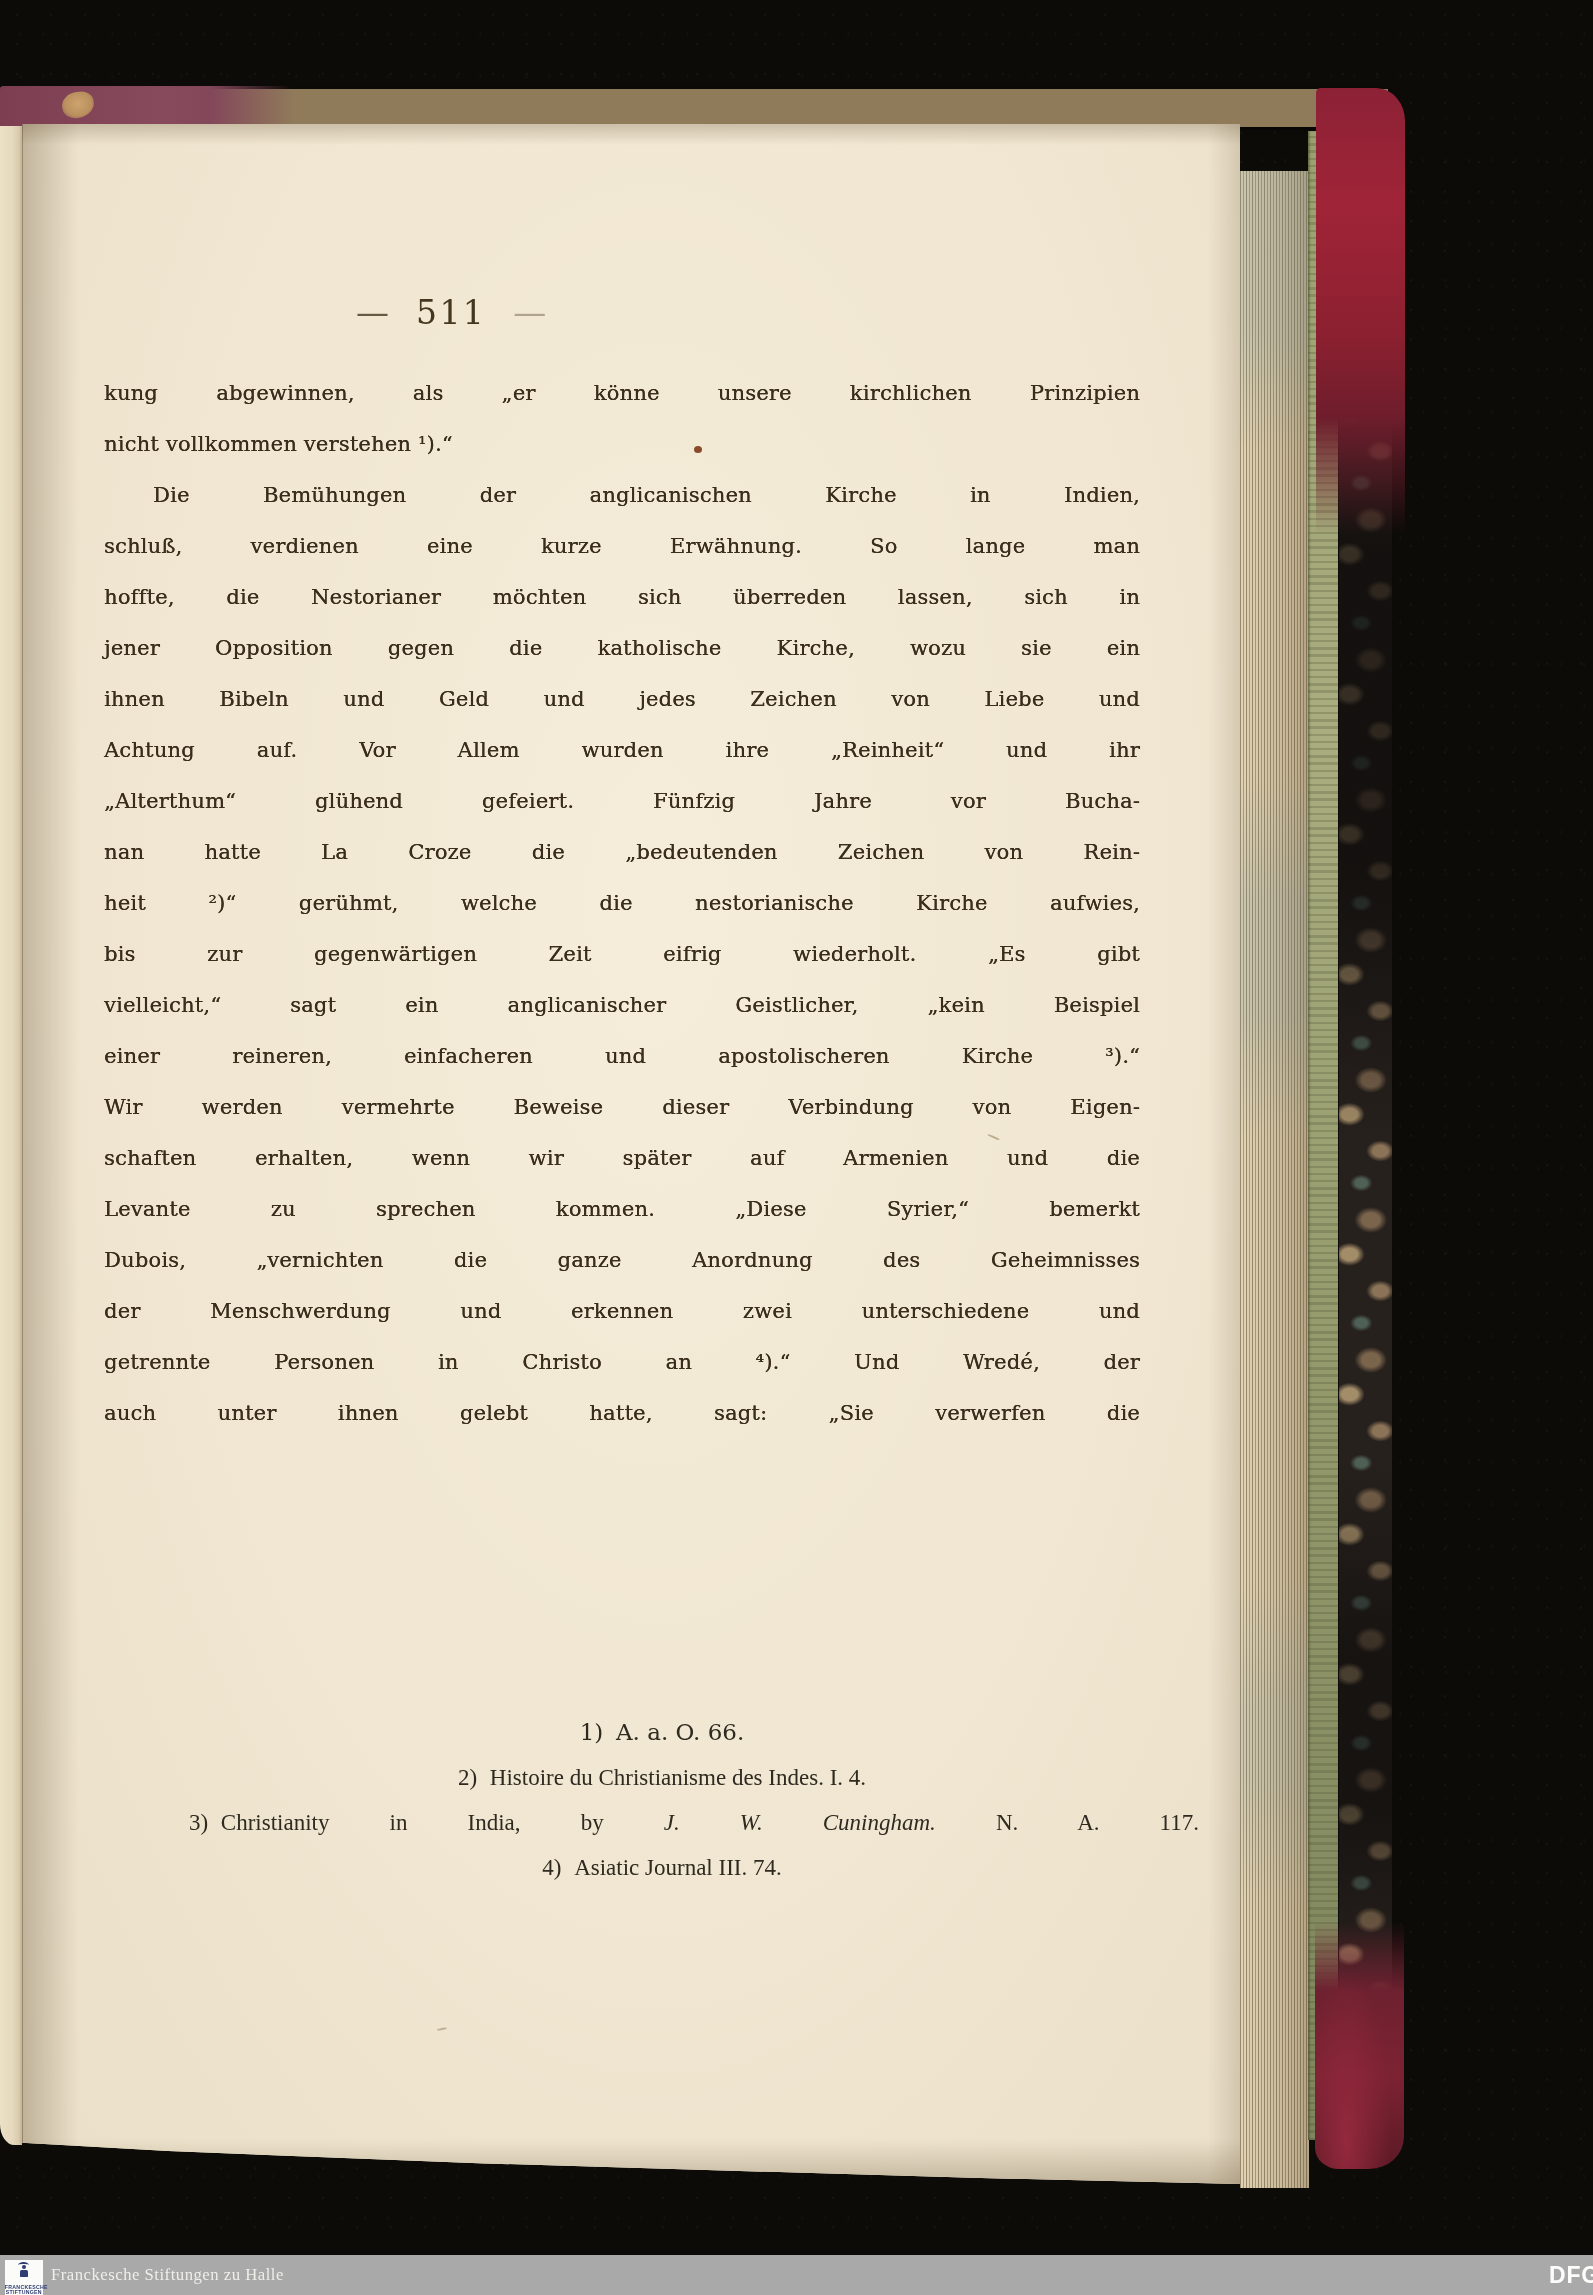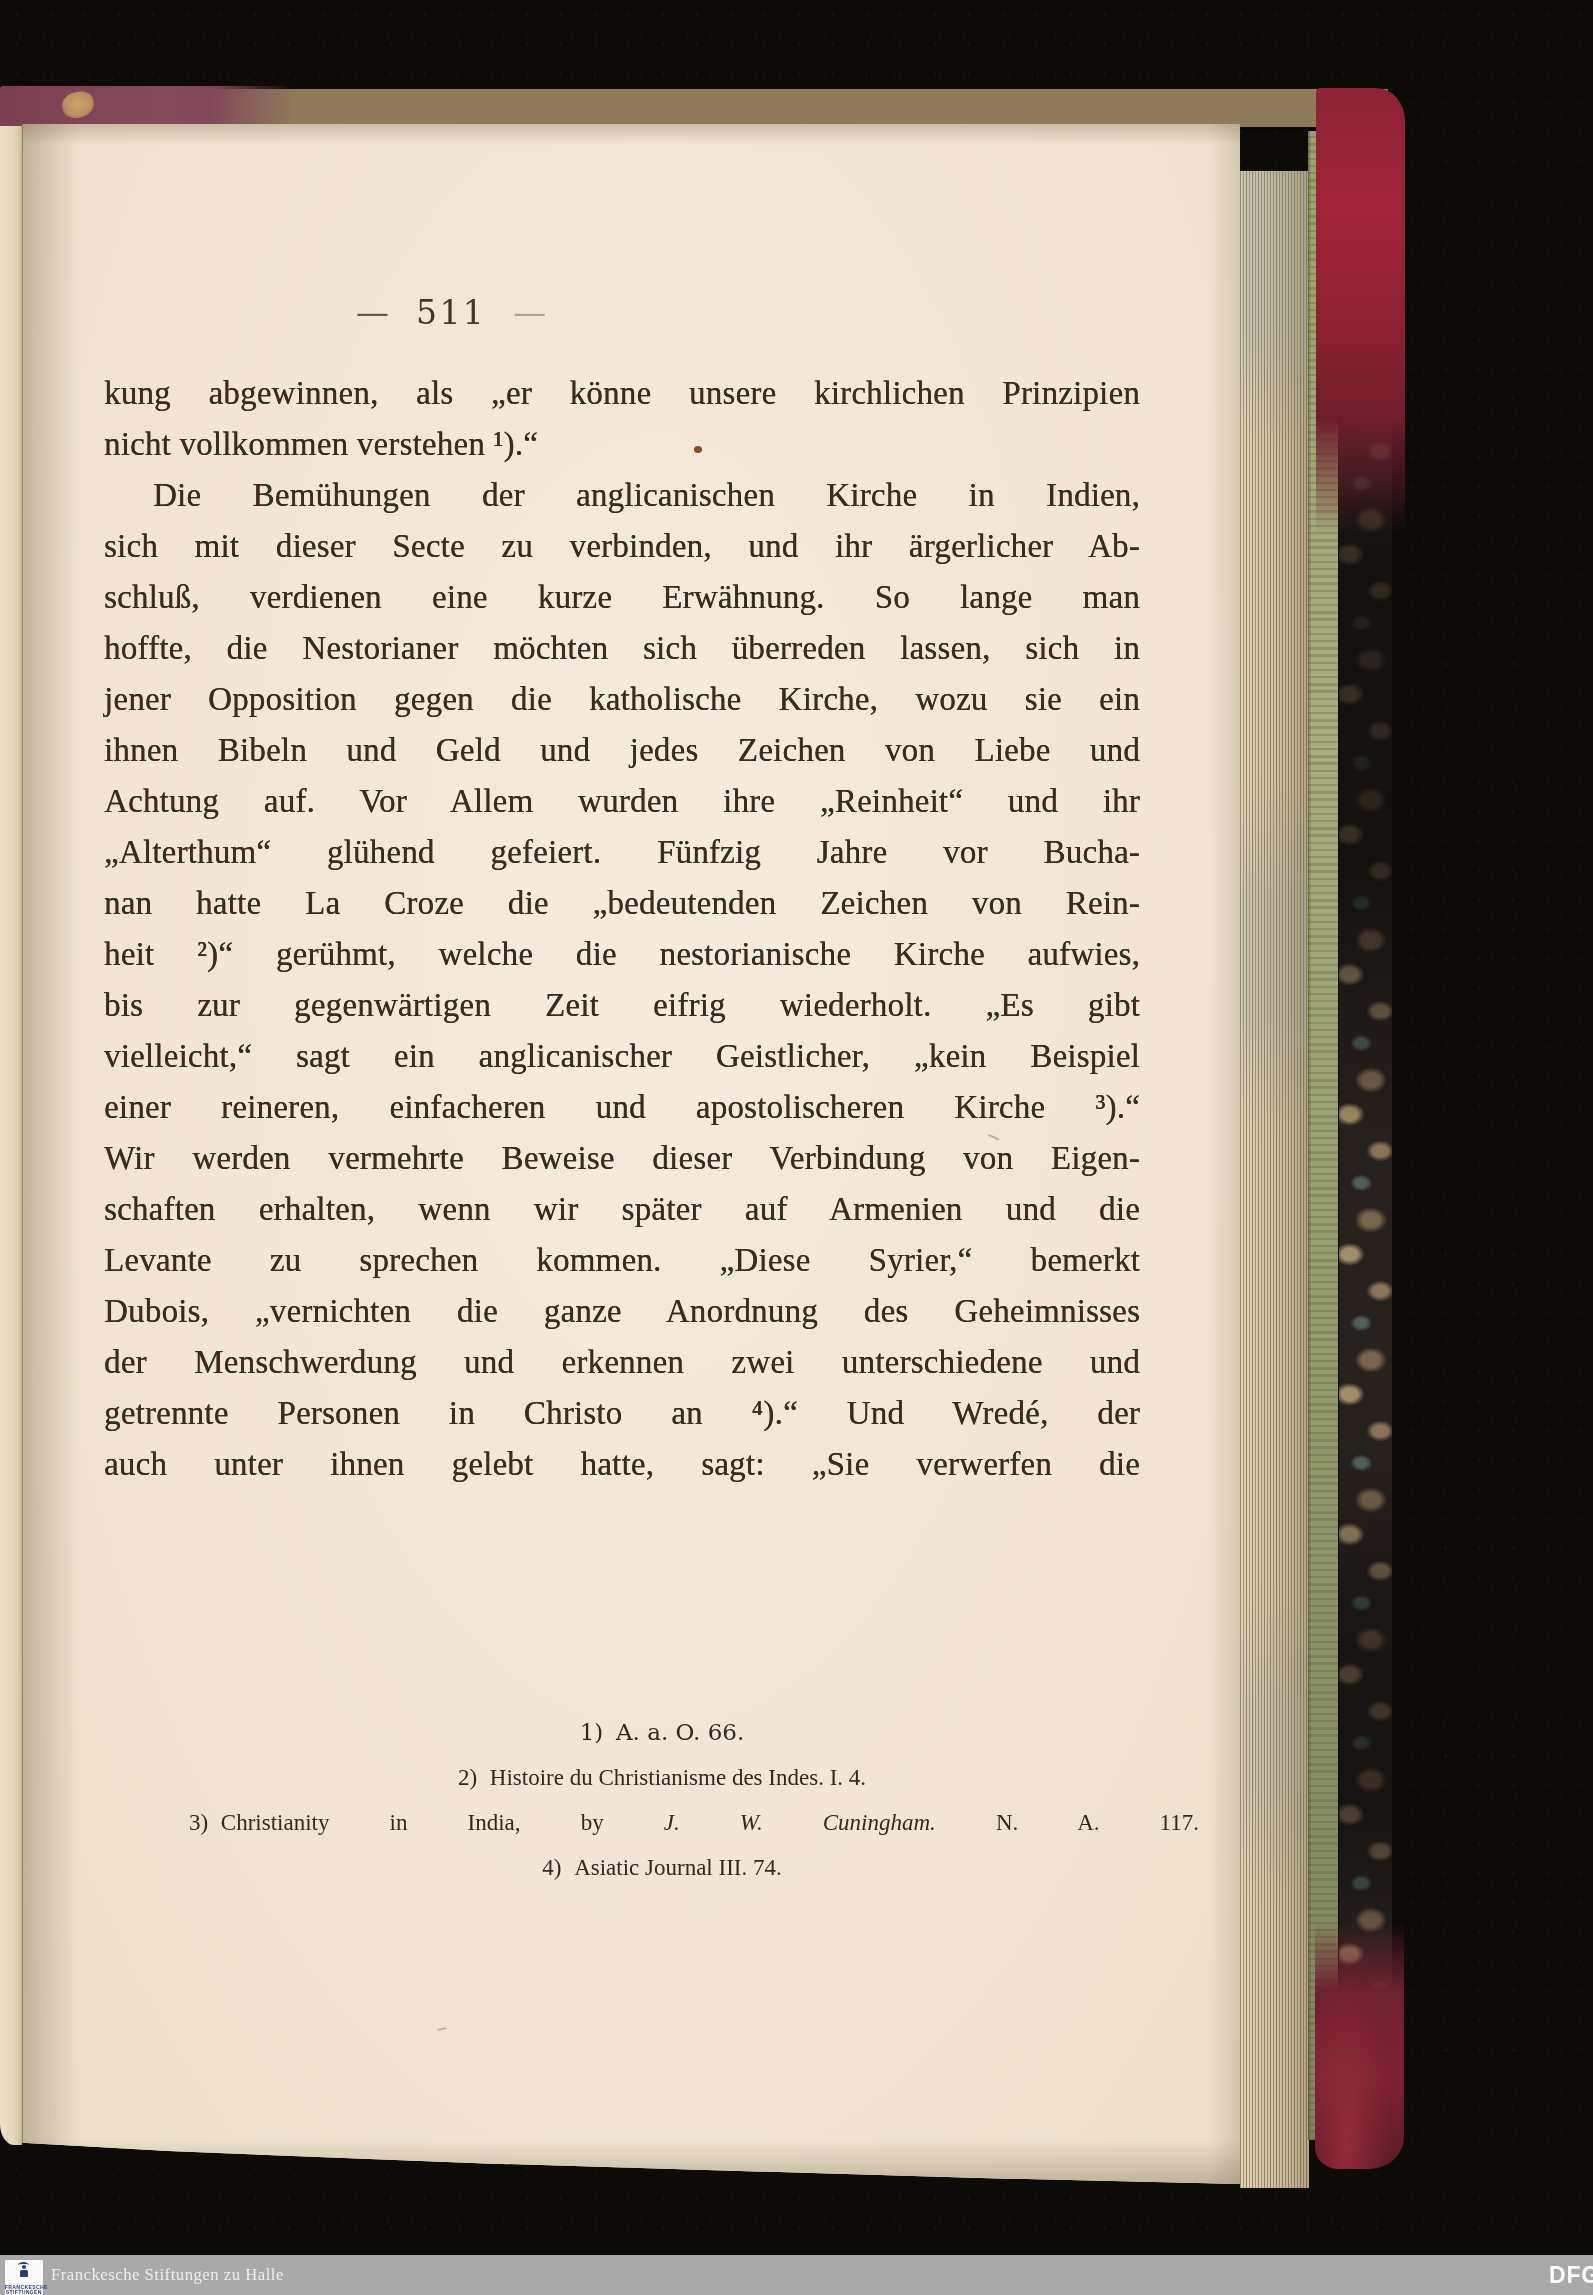--- a/index.html
+++ b/index.html
@@ -99,24 +99,23 @@
   .pagenum-row{
     left:333px;top:169px;display:flex;align-items:center;gap:27px;
     font-size:33px;color:#45371f;
   }
   .pagenum-row .dash{opacity:.8;}
   .pagenum-row .dash.faint{opacity:.38;}
   .pagenum-row .num{letter-spacing:2.4px;}
 
   .text-block{
     left:81px;top:244px;width:1036px;
-    color:#3a2d1c;font-size:33px;line-height:51px;
+    color:#3a2d1c;font-size:21px;line-height:51px;
     text-shadow:0.2px 0 0 currentColor;
     letter-spacing:0.2px;
-    font-family:Liberation Serif, serif;
   }
   .ln{
     width:100%;text-align:justify;text-align-last:justify;
     white-space:normal;
   }
   .ln.end{text-align-last:left;}
   .ln.first{text-indent:49px;}
 
   .footnote-block{
     left:134px;top:1586px;width:1010px;
@@ -193,21 +192,20 @@
   <div class="abs pagenum-row">
     <span class="dash">—</span>
     <span class="num">511</span>
     <span class="dash faint">—</span>
   </div>
 
   <div class="abs text-block">
     <div class="ln">kung abgewinnen, als „er könne unsere kirchlichen Prinzipien</div>
     <div class="ln end">nicht vollkommen verstehen ¹).“</div>
     <div class="ln first">Die Bemühungen der anglicanischen Kirche in Indien,</div>
-    <div class="ln">sich mit dieser Secte zu verbinden, und ihr ärgerlicher Ab-</div>
     <div class="ln">schluß, verdienen eine kurze Erwähnung. So lange man</div>
     <div class="ln">hoffte, die Nestorianer möchten sich überreden lassen, sich in</div>
     <div class="ln">jener Opposition gegen die katholische Kirche, wozu sie ein</div>
     <div class="ln">ihnen Bibeln und Geld und jedes Zeichen von Liebe und</div>
     <div class="ln">Achtung auf. Vor Allem wurden ihre „Reinheit“ und ihr</div>
     <div class="ln">„Alterthum“ glühend gefeiert. Fünfzig Jahre vor Bucha-</div>
     <div class="ln">nan hatte La Croze die „bedeutenden Zeichen von Rein-</div>
     <div class="ln">heit ²)“ gerühmt, welche die nestorianische Kirche aufwies,</div>
     <div class="ln">bis zur gegenwärtigen Zeit eifrig wiederholt. „Es gibt</div>
     <div class="ln">vielleicht,“ sagt ein anglicanischer Geistlicher, „kein Beispiel</div>

